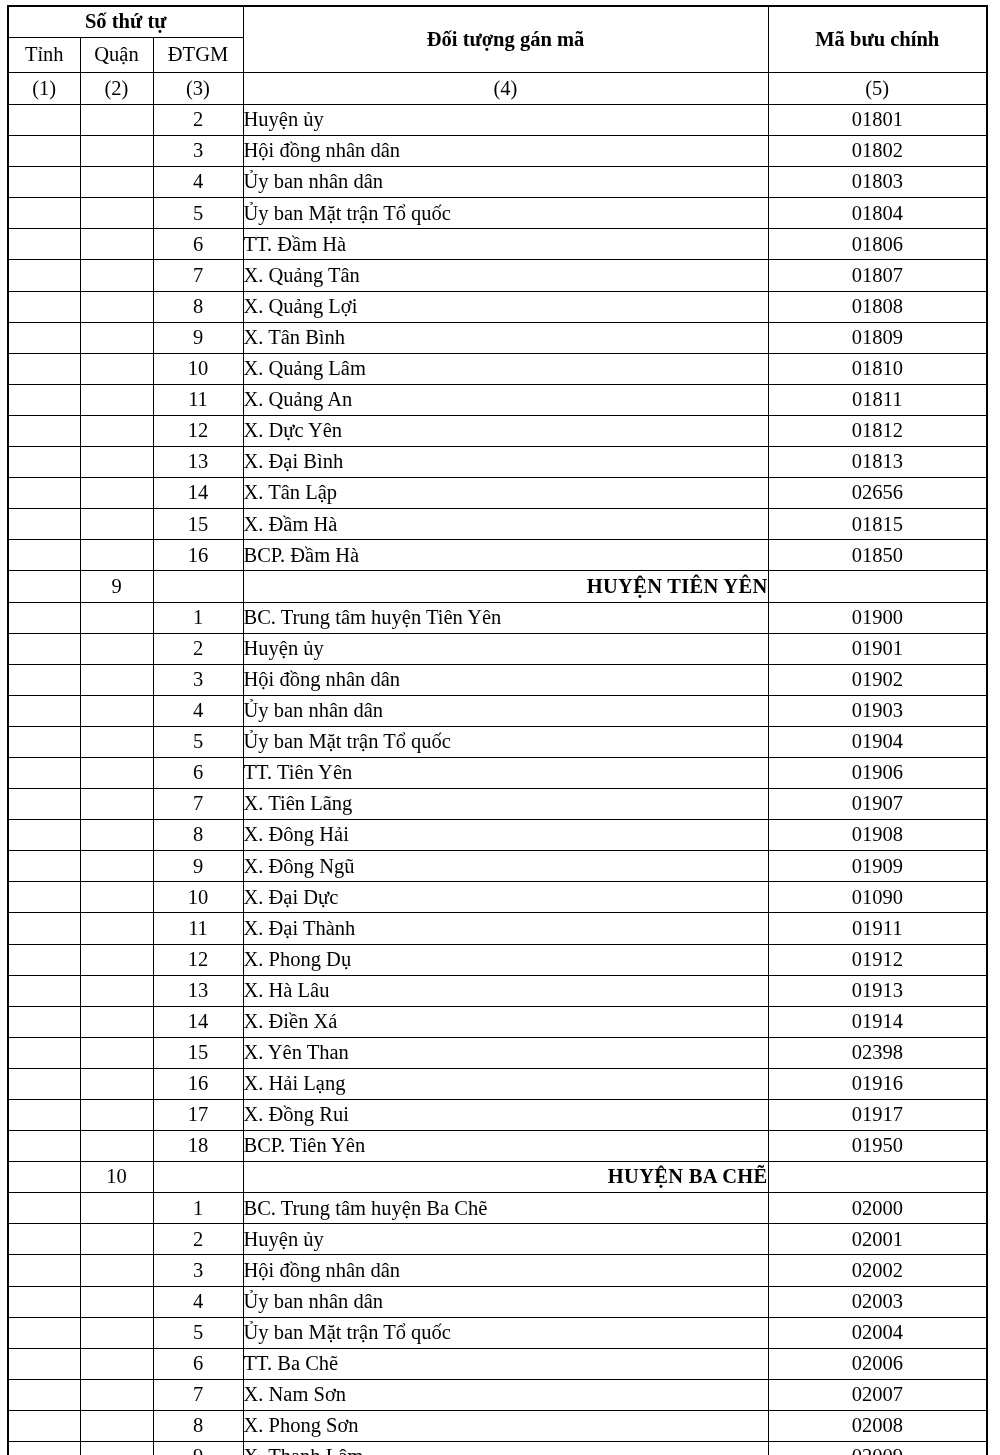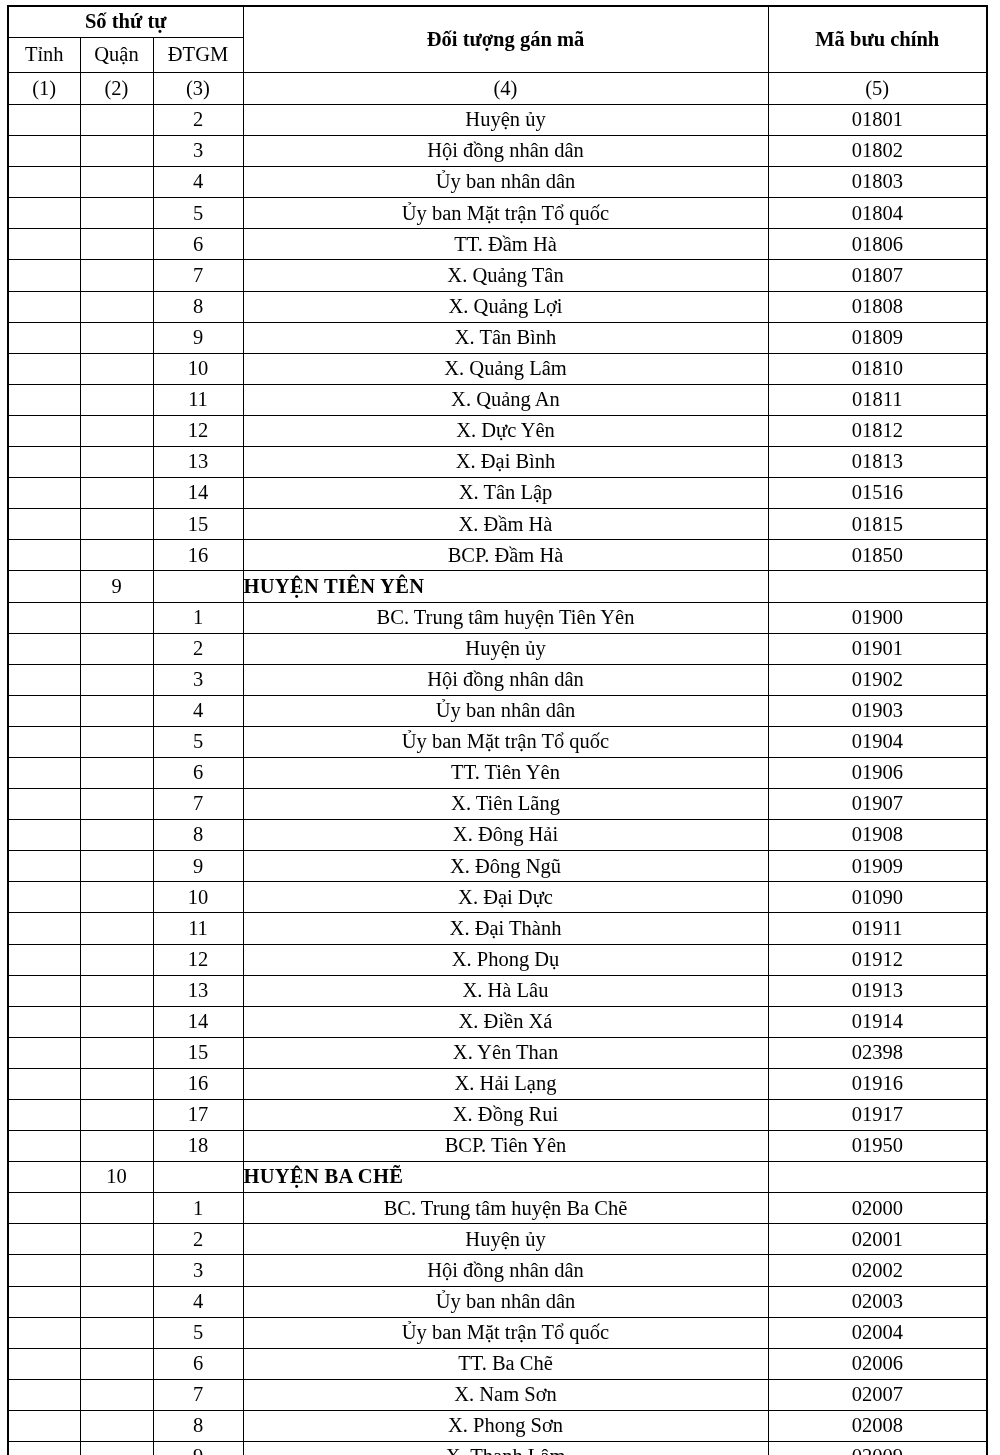--- a/index.html
+++ b/index.html
@@ -60,25 +60,25 @@
   th.hd-tall {
     text-align: center;
     font-weight: bold;
     height: 64px;
     font-size: 21.5px;
   }
   td.cell-center {
     text-align: center;
   }
   td.cell-text {
-    text-align: center;
+    text-align: left;
     padding-left: 6px;
   }
   td.cell-section {
-    text-align: left;
+    text-align: right;
     font-weight: bold;
     letter-spacing: 0.3px;
     font-size: 20.5px;
   }
   tr.data-row td { height: 30.1px; }
   tr.section-row td { height: 30.1px; }
   tr.legend-row td { height: 31px; text-align: center; }
 </style>
 </head>
 <body>
@@ -194,21 +194,21 @@
           <td class="cell-center"></td>
           <td class="cell-center">13</td>
           <td class="cell-text">X. Đại Bình</td>
           <td class="cell-center">01813</td>
         </tr>
         <tr class="data-row">
           <td class="cell-center"></td>
           <td class="cell-center"></td>
           <td class="cell-center">14</td>
           <td class="cell-text">X. Tân Lập</td>
-          <td class="cell-center">01516</td>
+          <td class="cell-center">02656</td>
         </tr>
         <tr class="data-row">
           <td class="cell-center"></td>
           <td class="cell-center"></td>
           <td class="cell-center">15</td>
           <td class="cell-text">X. Đầm Hà</td>
           <td class="cell-center">01815</td>
         </tr>
         <tr class="data-row">
           <td class="cell-center"></td>

